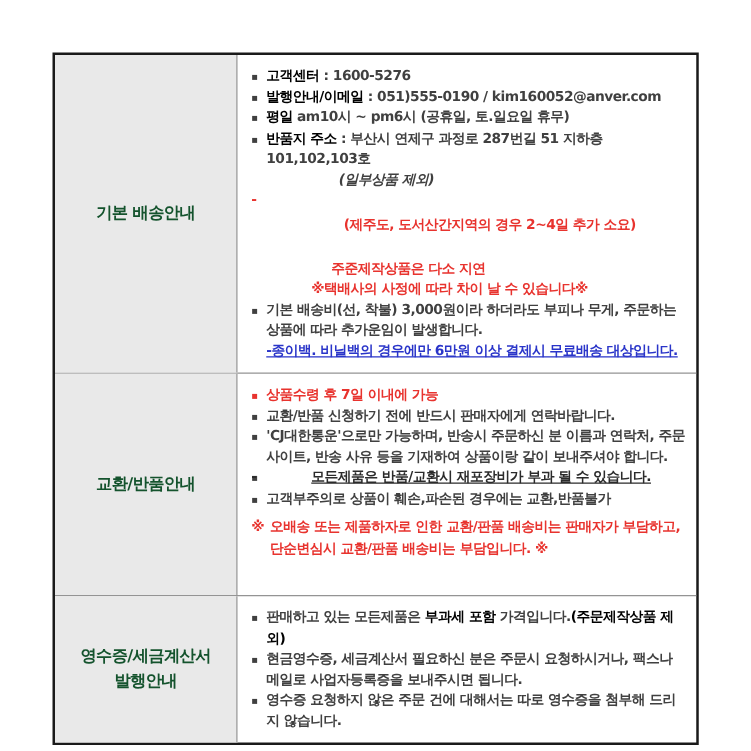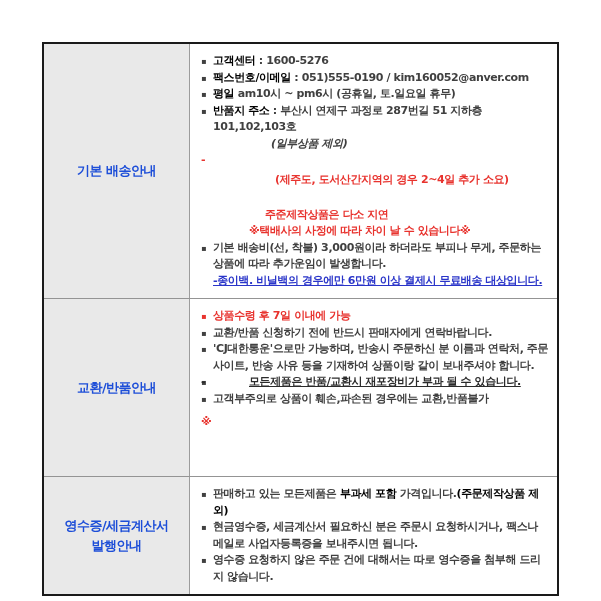--- a/index.html
+++ b/index.html
@@ -11,21 +11,21 @@
   .info-table {
     position:absolute; left:42px; top:42px; width:517px;
     border:2px solid #1a1a1a; background:#fff;
   }
   .trow { display:flex; border-top:1px solid #949494; }
   .trow:first-child { border-top:none; }
   .hcell {
     width:146px; flex:0 0 146px; background:#e9e9e9;
     border-right:1px solid #9c9c9c;
     display:flex; flex-direction:column; justify-content:center; align-items:center;
-    font-size:13px; font-weight:bold; color:#1d4ed8; text-align:center;
+    font-size:13px; font-weight:bold; color:#14532d; text-align:center;
     line-height:1.5; letter-spacing:-0.5px; padding:4px 2px;
   }
   .ccell {
     flex:1 1 auto; padding:9px 6px 9px 10px;
     font-size:11px; line-height:16.5px; color:#404040;
     font-weight:bold; letter-spacing:-0.4px;
   }
   .line { position:relative; padding-left:13px; }
   .line .bullet { position:absolute; left:1px; top:0; }
   .line .bullet.sq { font-size:8px; top:1px; }
@@ -43,21 +43,21 @@
 <body>
 
 <div class="page">
   <div class="info-table" id="info-table">
       <div class="trow" style="min-height: 235px;">
         <div class="hcell">
           <div>기본 배송안내</div>
         </div>
         <div class="ccell">
           <div class="line"><span class="bullet sq">▪</span><span class="txt"><span class="seg em">고객센터</span><span class="seg"> : 1600-5276</span></span></div>
-          <div class="line"><span class="bullet sq">▪</span><span class="txt"><span class="seg em">팩스번호/이메일</span><span class="seg"> : 051)555-0190 / kim160052@anver.com</span></span></div>
+          <div class="line"><span class="bullet sq">▪</span><span class="txt"><span class="seg em">발행안내/이메일</span><span class="seg"> : 051)555-0190 / kim160052@anver.com</span></span></div>
           <div class="line"><span class="bullet sq">▪</span><span class="txt"><span class="seg em">평일</span><span class="seg"> am10시 ~ pm6시 (공휴일, 토.일요일 휴무)</span></span></div>
           <div class="line"><span class="bullet sq">▪</span><span class="txt"><span class="seg em">반품지 주소</span><span class="seg"> : 부산시 연제구 과정로 287번길 51 지하층 101,102,103호</span></span></div>
           <div class="line" style="margin-left: 58px; font-style: italic;"><span class="txt"><span class="seg">(일부상품 제외)</span></span></div>
           <div class="line red"><span class="bullet dash">-</span></div>
           <div class="line red" style="margin-left: 62px; margin-top: 20px;"><span class="txt"><span class="seg">(제주도, 도서산간지역의 경우 2~4일 추가 소요)</span></span></div>
           <div class="line red" style="margin-left: 52px; margin-top: 18px;"><span class="txt"><span class="seg">주준제작상품은 다소 지연</span></span></div>
           <div class="line red" style="margin-left: 36px;"><span class="txt"><span class="seg">※택배사의 사정에 따라 차이 날 수 있습니다※</span></span></div>
           <div class="line"><span class="bullet sq">▪</span><span class="txt"><span class="seg">기본 배송비(선, 착불) 3,000원이라 하더라도 부피나 무게, 주문하는 상품에 따라 추가운임이 발생합니다.</span></span></div>
           <div class="line blue"><span class="txt"><span class="seg">-종이백. 비닐백의 경우에만 6만원 이상 결제시 무료배송 대상입니다.</span></span></div>
         </div>
@@ -67,21 +67,21 @@
           <div>교환/반품안내</div>
         </div>
         <div class="ccell">
           <div class="line red"><span class="bullet sq">▪</span><span class="txt"><span class="seg">상품수령 후 7일 이내에 가능</span></span></div>
           <div class="line"><span class="bullet sq">▪</span><span class="txt"><span class="seg">교환/반품 신청하기 전에 반드시 판매자에게 연락바랍니다.</span></span></div>
           <div class="line"><span class="bullet sq">▪</span><span class="txt"><span class="seg">'CJ대한통운'으로만 가능하며, 반송시 주문하신 분 이름과 연락처, 주문 사이트, 반송 사유 등을 기재하여 상품이랑 같이 보내주셔야 합니다.</span></span></div>
           <div class="line"><span class="bullet sq">▪</span></div>
           <div class="line ul"><span class="bullet dash">-</span><span class="txt"><span class="seg">모든제품은 반품/교환시 재포장비가 부과 될 수 있습니다.</span></span></div>
           <div class="line"><span class="bullet sq">▪</span><span class="txt"><span class="seg">고객부주의로 상품이 훼손,파손된 경우에는 교환,반품불가</span></span></div>
           <div class="spacer"></div>
-          <div class="line red star-line"><span class="bullet star">※</span></div>
+          <div class="line red star-line"><span class="bullet star">※</span><span class="txt"><span class="seg">오배송 또는 제품하자로 인한 교환/판품 배송비는 판매자가 부담하고, 단순변심시 교환/판품 배송비는 부담입니다. ※</span></span></div>
         </div>
       </div>
       <div class="trow" style="min-height: 85px;">
         <div class="hcell">
           <div>영수증/세금계산서</div>
           <div>발행안내</div>
         </div>
         <div class="ccell">
           <div class="line"><span class="bullet sq">▪</span><span class="txt"><span class="seg">판매하고 있는 모든제품은 </span><span class="seg em">부과세 포함</span><span class="seg"> 가격입니다.</span><span class="seg em">(주문제작상품 제외)</span></span></div>
           <div class="line"><span class="bullet sq">▪</span><span class="txt"><span class="seg">현금영수증, 세금계산서 필요하신 분은 주문시 요청하시거나, 팩스나 메일로 사업자등록증을 보내주시면 됩니다.</span></span></div>

